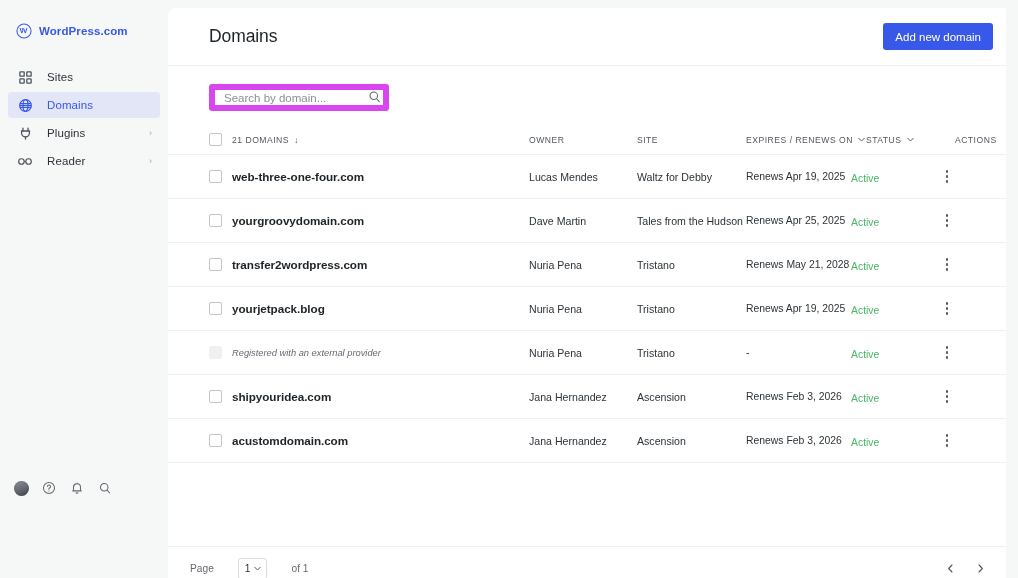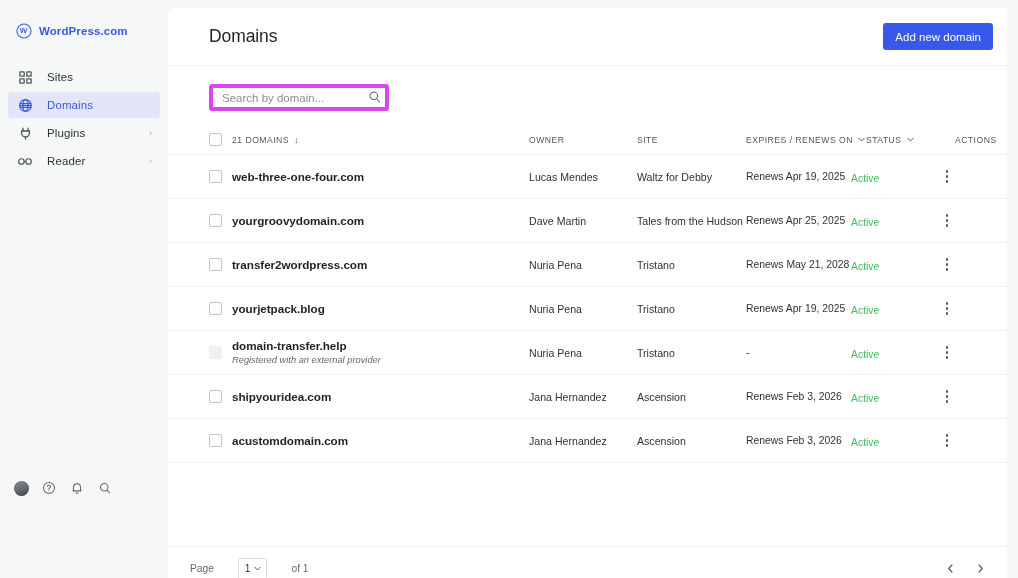--- a/index.html
+++ b/index.html
@@ -98,21 +98,21 @@
     padding: 0 12px; cursor: pointer;
     white-space: nowrap;
   }
 
   .toolbar { padding: 18px 0 14px 41px; }
   .search-wrap {
     position: relative; width: 180px; height: 27px;
   }
   .search-input {
     width: 180px; height: 27px;
-    border: 4px solid #d946ef; border-radius: 3px;
+    border: 6px solid #d946ef; border-radius: 3px;
     background: #fff;
     font-family: "Liberation Sans", sans-serif;
     font-size: 11.5px; color: #2c3338;
     padding: 0 26px 0 9px;
     outline: none;
   }
   .search-input::placeholder { color: #8c8f94; }
   .search-ico {
     position: absolute; right: 7px; top: 6px;
     width: 14px; height: 14px; color: #646970;
@@ -444,21 +444,20 @@
               <i></i>
             </span>
         </div>
       </div>
 
       <div class="t-row">
         <div class="c-check">
           <span class="cb disabled"></span>
         </div>
         <div class="c-name">
-          <div class="dname">domain-transfer.help</div>
           <div class="dsub">Registered with an external provider</div>
         </div>
         <div class="c-owner cell">Nuria Pena</div>
         <div class="c-site cell">Tristano</div>
         <div class="c-exp cell cell-exp">-</div>
         <div class="c-status">
           <span class="status-active">Active</span>
         </div>
         <div class="c-act">
           <span class="kebab">

